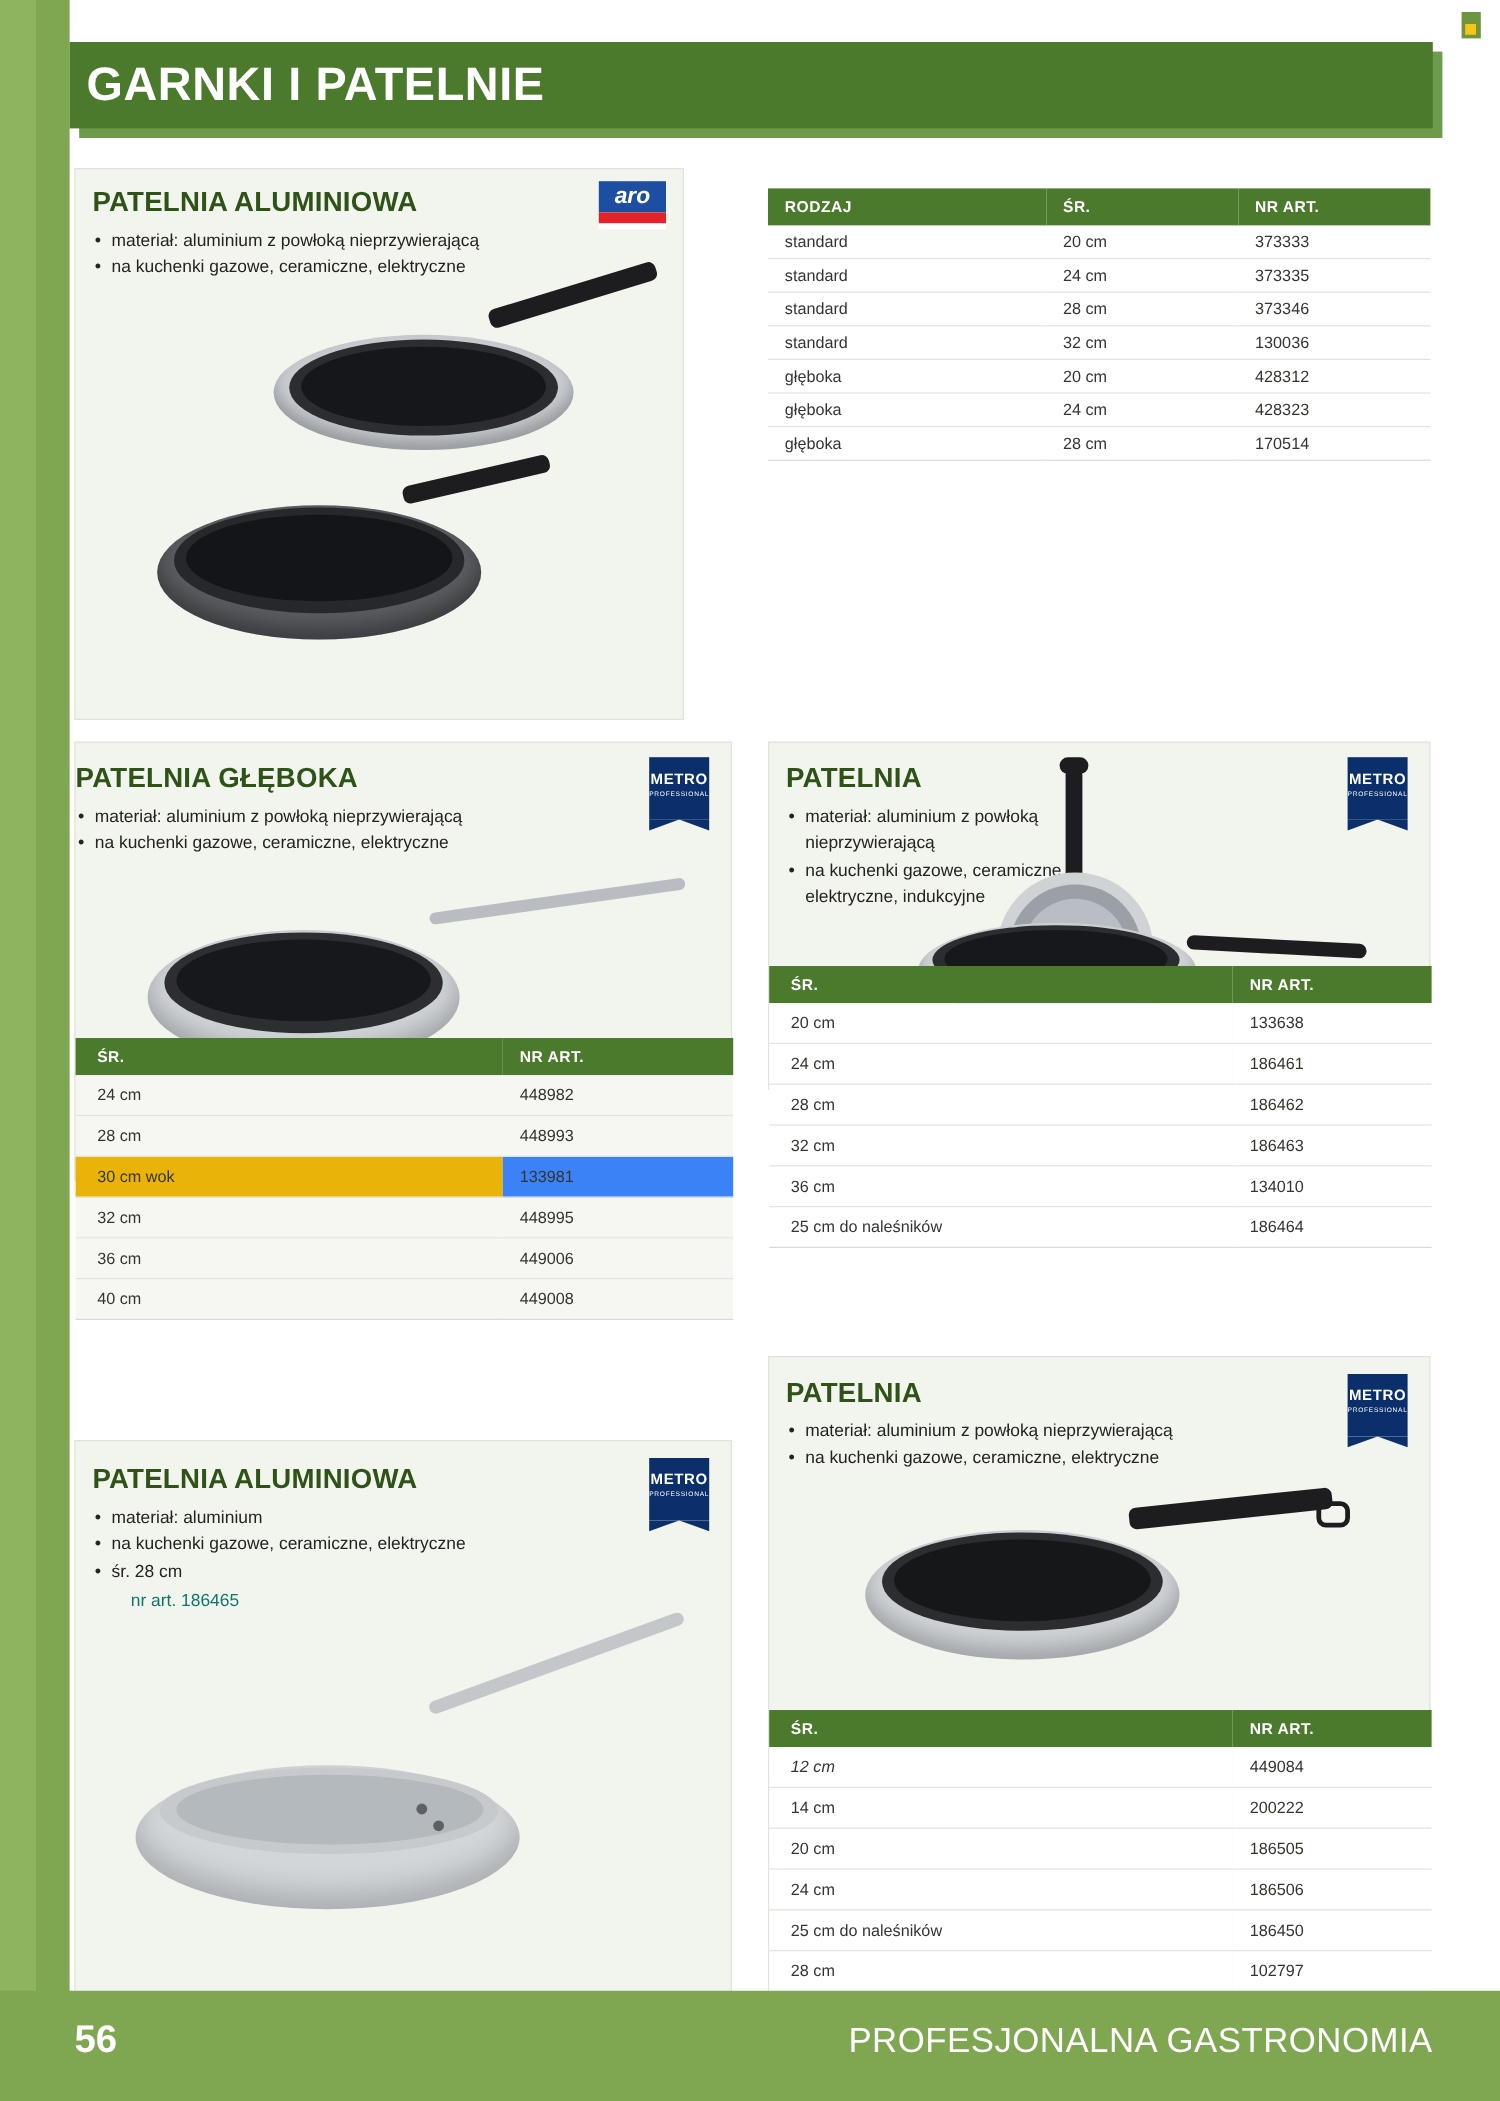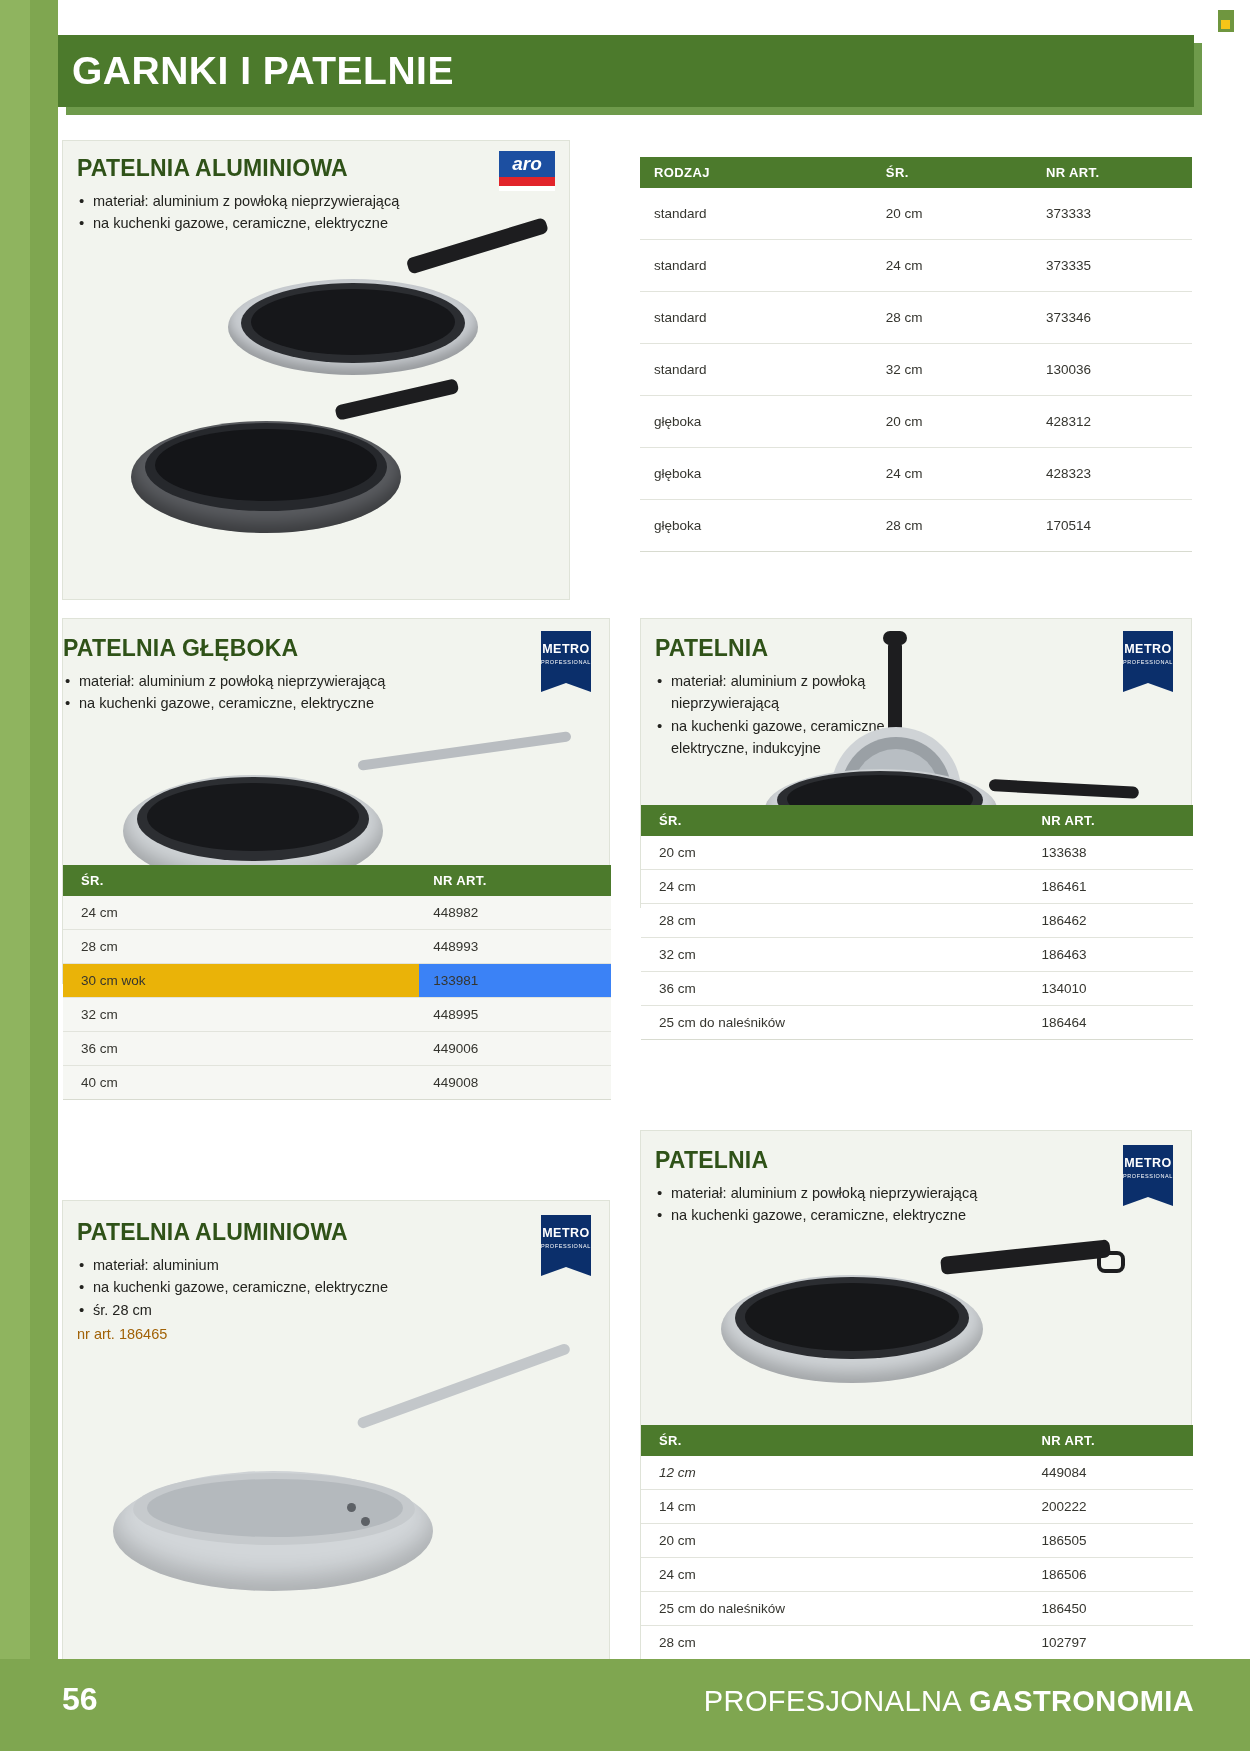--- a/index.html
+++ b/index.html
@@ -101,23 +101,24 @@
   }
   .bullets li:before {
     content: "•";
     position: absolute;
     left: 2px;
     top: -1px;
     font-size: 15px;
   }
   .plain-line {
     font-size: 14.5px;
-    color: #a16207;
+    color: #0f766e;
     line-height: 1.55;
     margin-top: 2px;
+    margin-left: 32px;
   }
 
   
   table.spec {
     border-collapse: collapse;
     width: 100%;
     font-size: 13.5px;
     color: #35352f;
   }
   table.spec thead th {
@@ -127,21 +128,21 @@
     font-weight: bold;
     text-align: left;
     padding: 8px 14px;
     letter-spacing: 0.4px;
   }
   table.spec tbody td {
     padding: 9px 14px;
     border-bottom: 1px solid #e2e4dc;
     background: #ffffff;
   }
-  table.spec.tall tbody td { padding: 18px 14px; }
+  table.spec.tall tbody td { padding: 6px 14px; }
   table.spec tbody tr:last-child td { border-bottom: 1px solid #d8dbd0; }
 
   
   .logo-aro {
     position: absolute;
     width: 56px; height: 40px;
     background: #ffffff;
   }
   .logo-aro .aro-top {
     position: absolute; left: 0; top: 0; width: 56px; height: 26px;
@@ -188,21 +189,21 @@
     font-size: 32px;
     font-weight: bold;
   }
   .footer-text {
     position: absolute;
     right: 56px; top: 26px;
     color: #ffffff;
     font-size: 29px;
     letter-spacing: 0.4px;
   }
-  .footer-text b { font-weight: bold; margin-top: 44px; }
+  .footer-text b { font-weight: normal; margin-top: 44px; }
 
   
   .pan-wrap { position: absolute; }
   .pan-body {
     position: absolute;
     border-radius: 50%;
   }
   .handle {
     position: absolute;
     border-radius: 6px;

